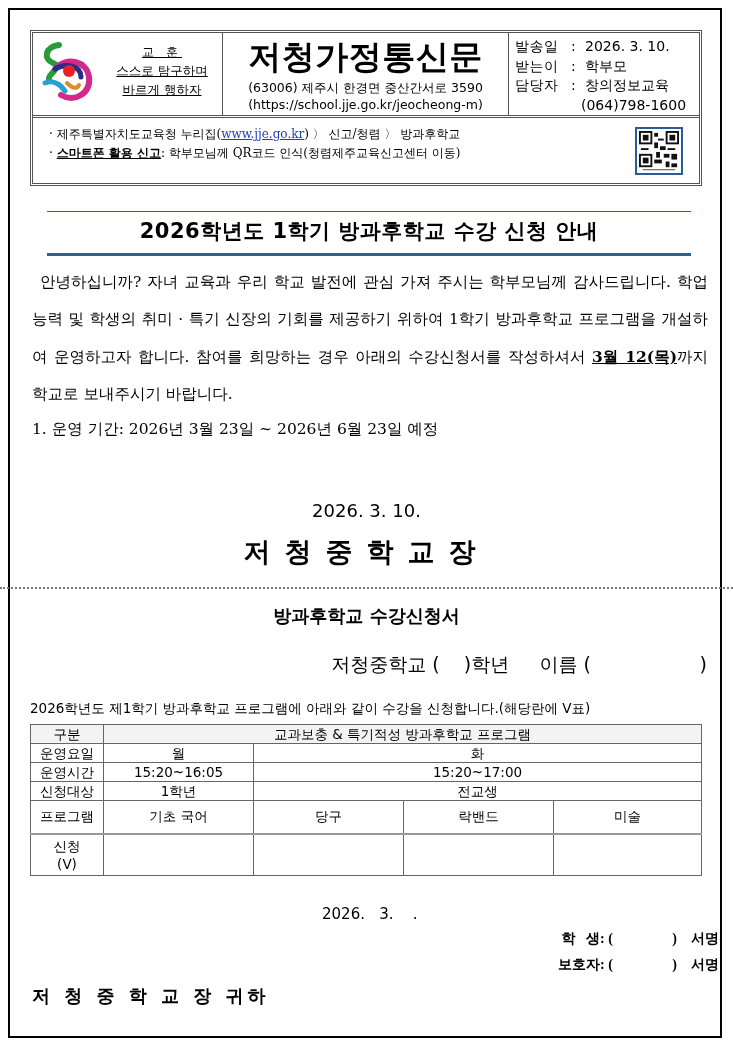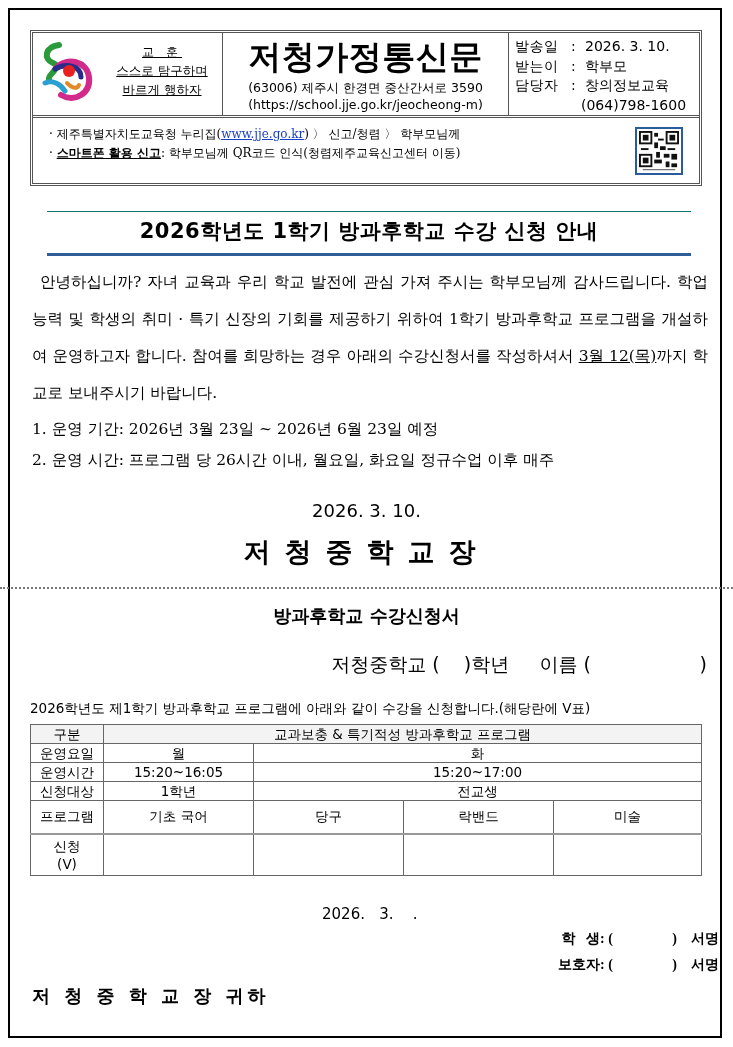--- a/index.html
+++ b/index.html
@@ -36,21 +36,21 @@
   .notice-line { font-size: 12px; line-height: 19px; padding-left: 10px; }
   .notice-link { color: #1a3fc4; text-decoration: underline; }
   .u-bold { font-weight: bold; text-decoration: underline; }
   .qr { position: absolute; right: 16px; top: 6px; width: 48px; height: 48px; border: 2px solid #2a5b9b; padding: 2px; background: #fff; }
 
   
   .title-bar { position: absolute; left: 47px; top: 211px; width: 644px; height: 45px; border-top: 1px solid #0f766e; border-bottom: 3px solid #2e5f98; text-align: center; }
   .title-bar span { font-size: 21px; font-weight: bold; line-height: 39px; letter-spacing: 0.5px; }
 
   .body-para { position: absolute; left: 32px; top: 264px; width: 676px; font-family: "DejaVu Serif", "Liberation Serif", serif; font-size: 15.5px; line-height: 37px; text-align: justify; text-indent: 8px; }
-  .deadline { text-decoration: underline; font-weight: normal; }
+  .deadline { text-decoration: underline; font-weight: bold; }
 
   .list { position: absolute; left: 32px; top: 414px; width: 676px; font-family: "DejaVu Serif", "Liberation Serif", serif; font-size: 15.5px; line-height: 31px; }
 
   .issue-date { position: absolute; left: 0; width: 733px; top: 500px; text-align: center; font-size: 18px; }
   .principal { position: absolute; left: 0; width: 733px; top: 534px; text-align: center; font-size: 27px; font-weight: bold; letter-spacing: 14px; }
 
   .cut-line { position: absolute; left: 0; top: 587px; width: 733px; border-top: 2px dotted #777; }
 
   .form-title { position: absolute; left: 0; width: 733px; top: 604px; text-align: center; font-size: 18px; font-weight: bold; }
   .student-line { position: absolute; right: 26px; top: 652px; font-size: 19px; white-space: pre; }
@@ -113,21 +113,21 @@
         <span class="info-key">담당자</span>
         <span class="info-colon">:</span>
         <span>창의정보교육</span>
       </div>
       <div class="info-phone">(064)798-1600</div>
     </div>
   </div>
 
   <div class="notice">
     <div class="notice-line">
-      <span>· 제주특별자치도교육청 누리집(</span><span class="notice-link">www.jje.go.kr</span><span>) 〉 신고/청렴 〉 학부모님께</span>
+      <span>· 제주특별자치도교육청 누리집(</span><span class="notice-link">www.jje.go.kr</span><span>) 〉 신고/청렴 〉 방과후학교</span>
     </div>
     <div class="notice-line">
       <span>· </span><span class="u-bold">스마트폰 활용 신고</span><span>: 학부모님께 QR코드 인식(청렴제주교육신고센터 이동)</span>
     </div>
     <svg class="qr" viewBox="0 0 21 21">
       <rect x="0" y="0" width="7" height="7" fill="#111"></rect>
         <rect x="1" y="1" width="5" height="5" fill="#fff"></rect>
         <rect x="2" y="2" width="3" height="3" fill="#111"></rect>
       <rect x="14" y="0" width="7" height="7" fill="#111"></rect>
         <rect x="15" y="1" width="5" height="5" fill="#fff"></rect>
@@ -153,21 +153,20 @@
 </div>
 
 <div class="title-bar">
   <span>2026학년도 1학기 방과후학교 수강 신청 안내</span>
 </div>
 
 <div class="body-para"><span>안녕하십니까? 자녀 교육과 우리 학교 발전에 관심 가져 주시는 학부모님께 감사드립니다. 학업능력 및 학생의 취미 · 특기 신장의 기회를 제공하기 위하여 1학기 방과후학교 프로그램을 개설하여 운영하고자 합니다. 참여를 희망하는 경우 아래의 수강신청서를 작성하셔서 </span><span class="deadline">3월 12(목)</span><span>까지 학교로 보내주시기 바랍니다.</span></div>
 
 <div class="list">
   <div>1. 운영 기간: 2026년 3월 23일 ~ 2026년 6월 23일 예정</div>
-  <div>2. 운영 시간: 프로그램 당 26시간 이내, 월요일, 화요일 정규수업 이후 매주</div>
 </div>
 
 <div class="issue-date">2026. 3. 10.</div>
 <div class="principal">저청중학교장</div>
 
 <div class="cut-line"></div>
 
 <div class="form-title">방과후학교 수강신청서</div>
 <div class="student-line">저청중학교 (    )학년     이름 (                  )</div>
 <div class="form-intro">2026학년도 제1학기 방과후학교 프로그램에 아래와 같이 수강을 신청합니다.(해당란에 V표)</div>

